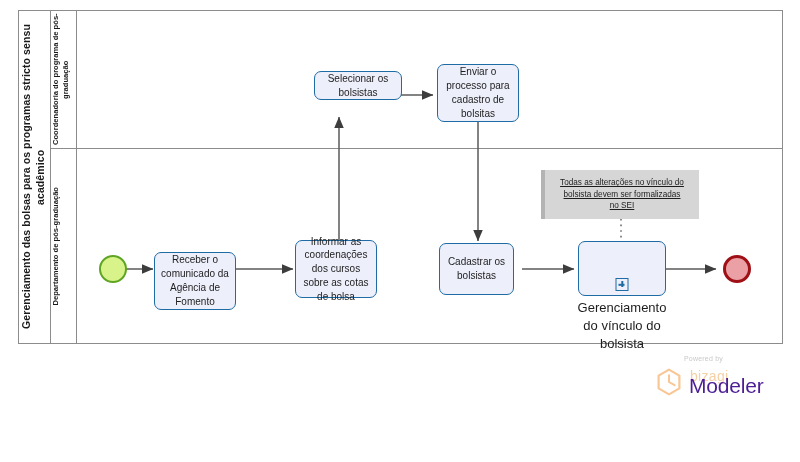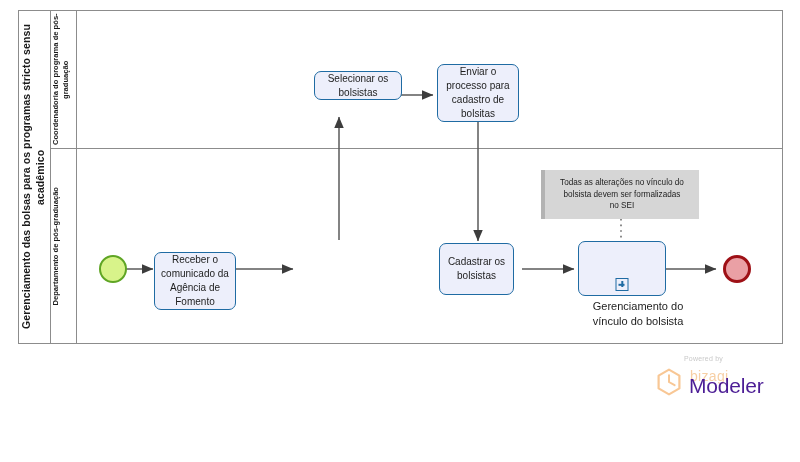--- a/index.html
+++ b/index.html
@@ -145,24 +145,23 @@
     width: 2.4px; height: 6.4px;
   }
   .sp-plus::after {
     top: 50%; left: 2px;
     transform: translateY(-50%);
     height: 2.4px; width: 6.4px;
   }
   .sp-label {
     position: absolute;
     text-align: center;
-    font-size: 11px;
+    font-size: 13px;
     line-height: 1.38;
     color: #1d1d1d;
-    margin-left: 16px;
   }
 
   
   .event {
     position: absolute;
     border-radius: 50%;
     box-sizing: border-box;
   }
   .event-start {
     width: 28px;
@@ -184,20 +183,21 @@
     background: #d6d6d6;
     border-left: 4px solid #b3b3b3;
     display: flex;
     align-items: center;
     justify-content: center;
     text-align: center;
     font-size: 8.2px;
     line-height: 1.4;
     color: #1d1d1d;
     padding: 3px 14px;
+    text-decoration: underline;
   }
 
   
   #flows {
     position: absolute;
     left: 0; top: 0;
     width: 800px;
     height: 462px;
     pointer-events: none;
   }
@@ -298,20 +298,23 @@
   </div>
 
   <div class="task" style="left:437px; top:64px; width:82px; height:58px;">
     <span>Enviar o processo para cadastro de bolsitas</span>
   </div>
 
   <div class="task" style="left:154px; top:240px; width:82px; height:58px;margin-top:12px;">
     <span>Receber o comunicado da Agência de Fomento</span>
   </div>
 
+  <div class="task" style="left:295px; top:240px; width:82px; height:58px;">
+    <span>Informar as coordenações dos cursos sobre as cotas de bolsa</span>
+  </div>
 
   <div class="task" style="left:439px; top:243px; width:75px; height:52px;">
     <span>Cadastrar os bolsistas</span>
   </div>
 
   <div class="subprocess" style="left:578px; top:241px; width:88px; height:55px;">
     <div class="sp-plus"></div>
   </div>
   <div class="sp-label" style="left:570px; top:299px; width:104px;">Gerenciamento do vínculo do bolsista</div>
 

